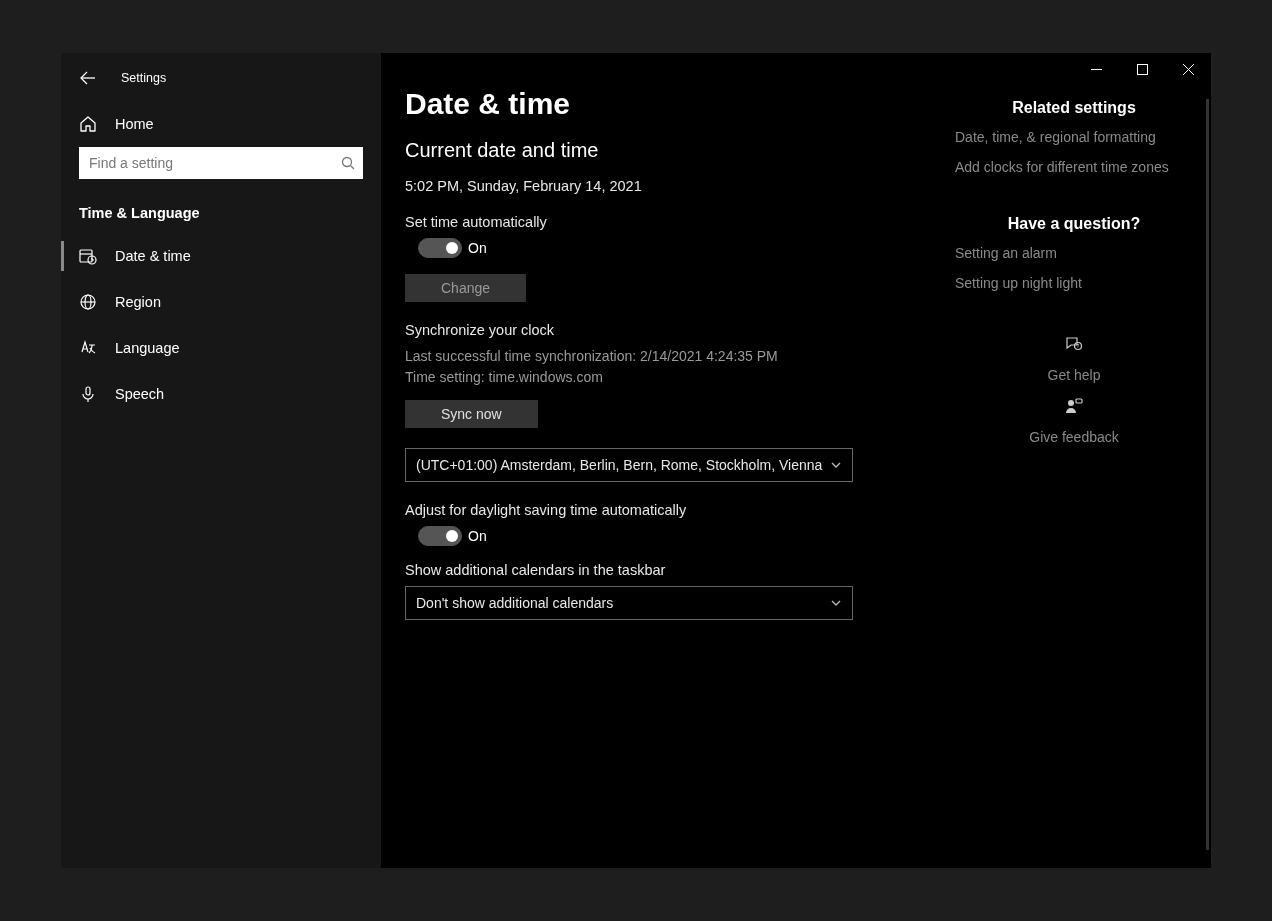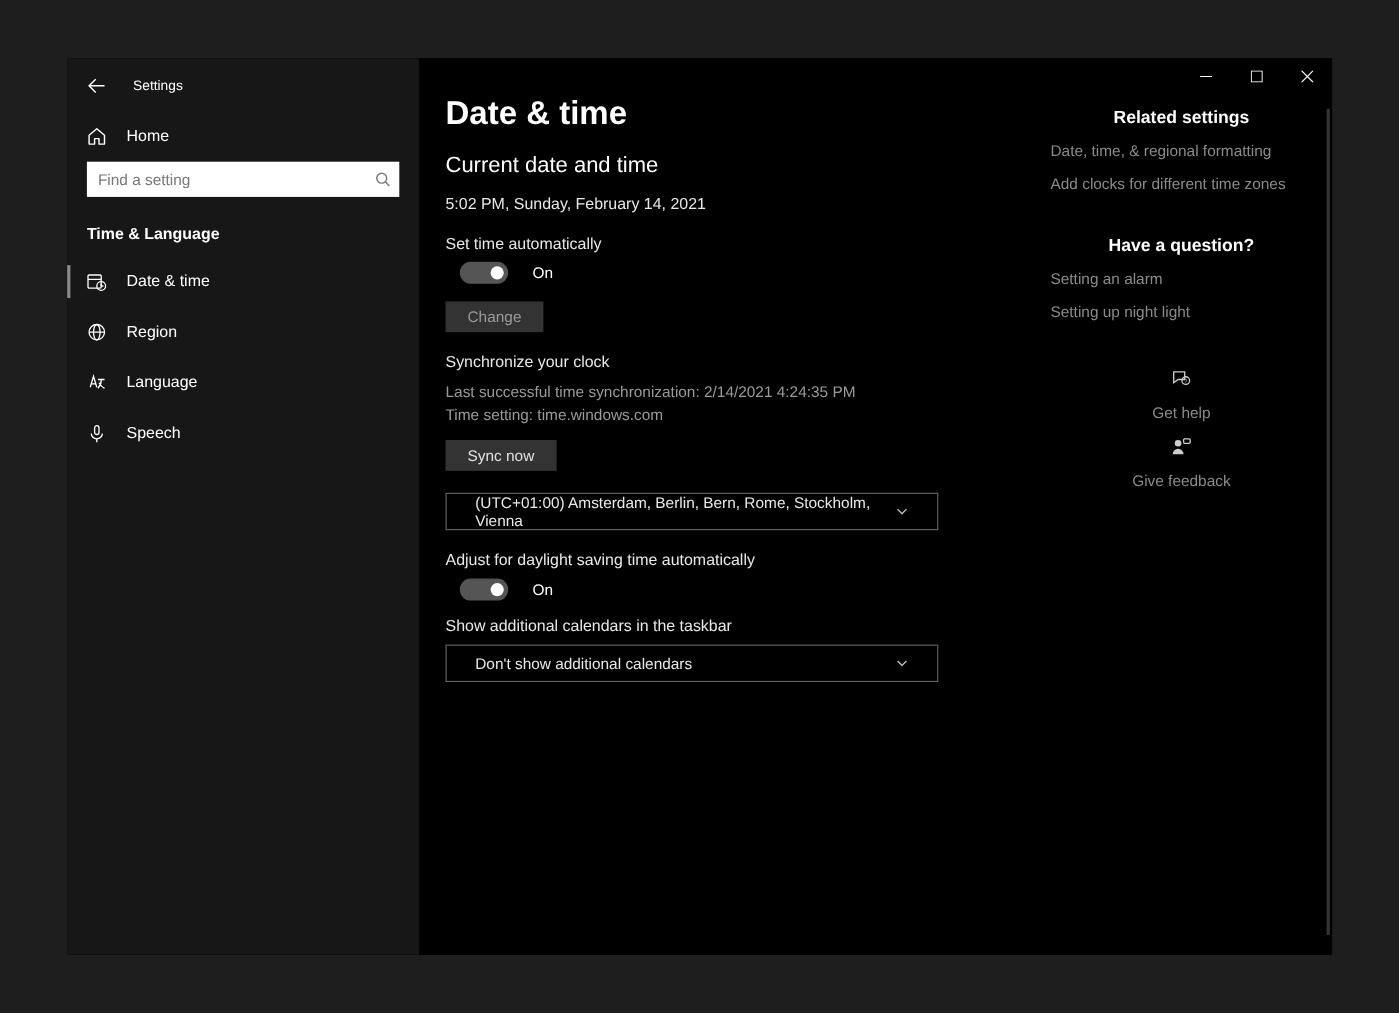--- a/index.html
+++ b/index.html
@@ -150,21 +150,21 @@
   .label-text {
     font-size: 14.5px;
     color: #e8e8e8;
     margin-bottom: 8px;
   }
   .group { margin-bottom: 20px; }
   .group-tight { margin-bottom: 14px; }
   .toggle-row {
     display: flex;
     align-items: center;
-    gap: 22px;
+    gap: 6px;
     margin-bottom: 16px;
     padding-left: 13px;
   }
   .toggle {
     width: 44px;
     height: 20px;
     border-radius: 10px;
     position: relative;
     cursor: pointer;
     box-sizing: border-box;
@@ -187,41 +187,41 @@
   }
   .toggle.on .knob { right: 3px; }
   .toggle.off .knob { left: 3px; background:#fff; }
   .toggle.off .knob { background:#fff; }
   .toggle.off { }
   .toggle-state { font-size: 14px; }
   .btn {
     display: inline-block;
     background: #333;
     color: #e0e0e0;
-    padding: 6px 20px;
+    padding: 6px 36px;
     font-size: 14px;
     border: none;
     cursor: pointer;
   }
   .btn.disabled { color: #9a9a9a; cursor: default; }
   .dim-text {
     font-size: 14px;
     color: #9a9a9a;
     line-height: 1.5;
   }
   .select {
     width: 448px;
     height: 34px;
     border: 1px solid #666;
     background: #000;
     color: #e8e8e8;
     display: flex;
     align-items: center;
     justify-content: space-between;
-    padding: 0 26px;
+    padding: 0 10px;
     font-size: 14px;
     cursor: pointer;
     margin-top: 4px;
   }
   .chevron {
     font-size: 12px;
     color: #bbb;
   }
   
   .right-rail {

